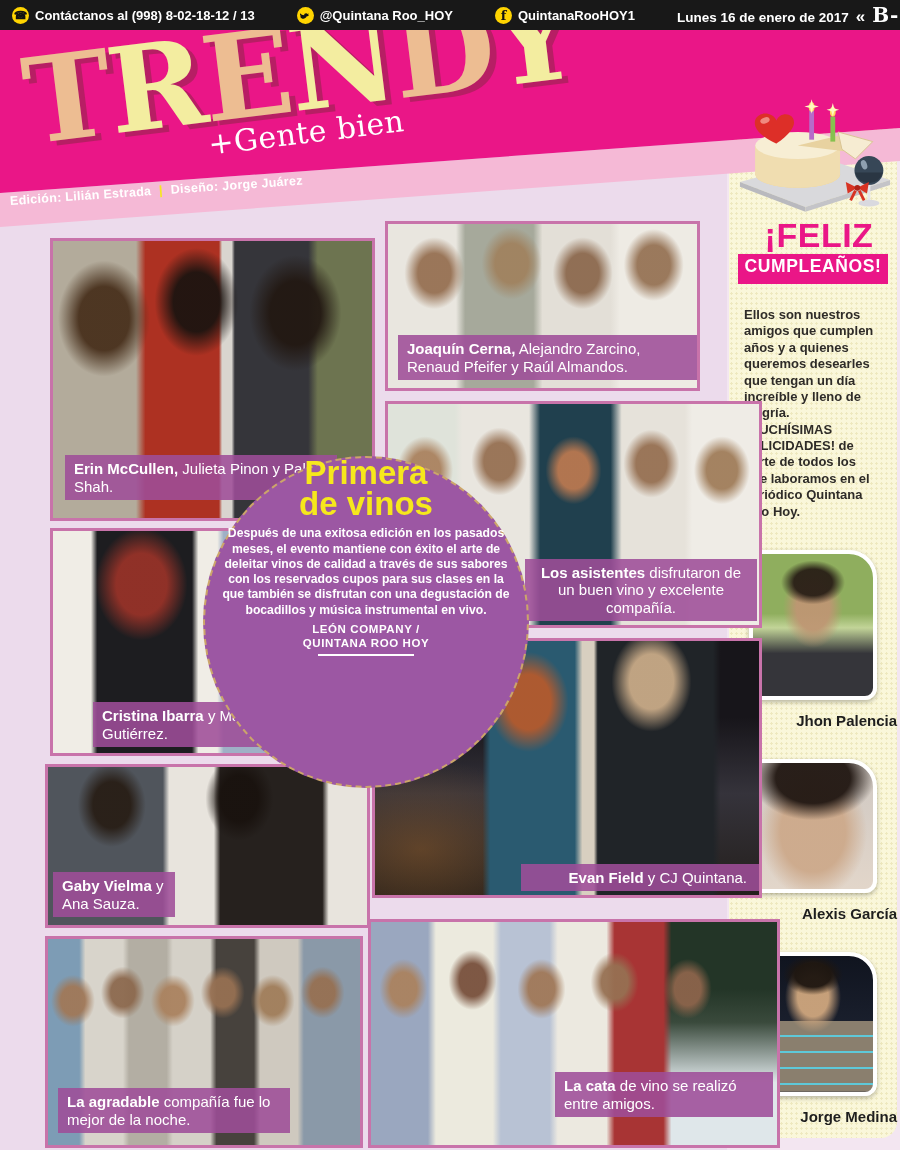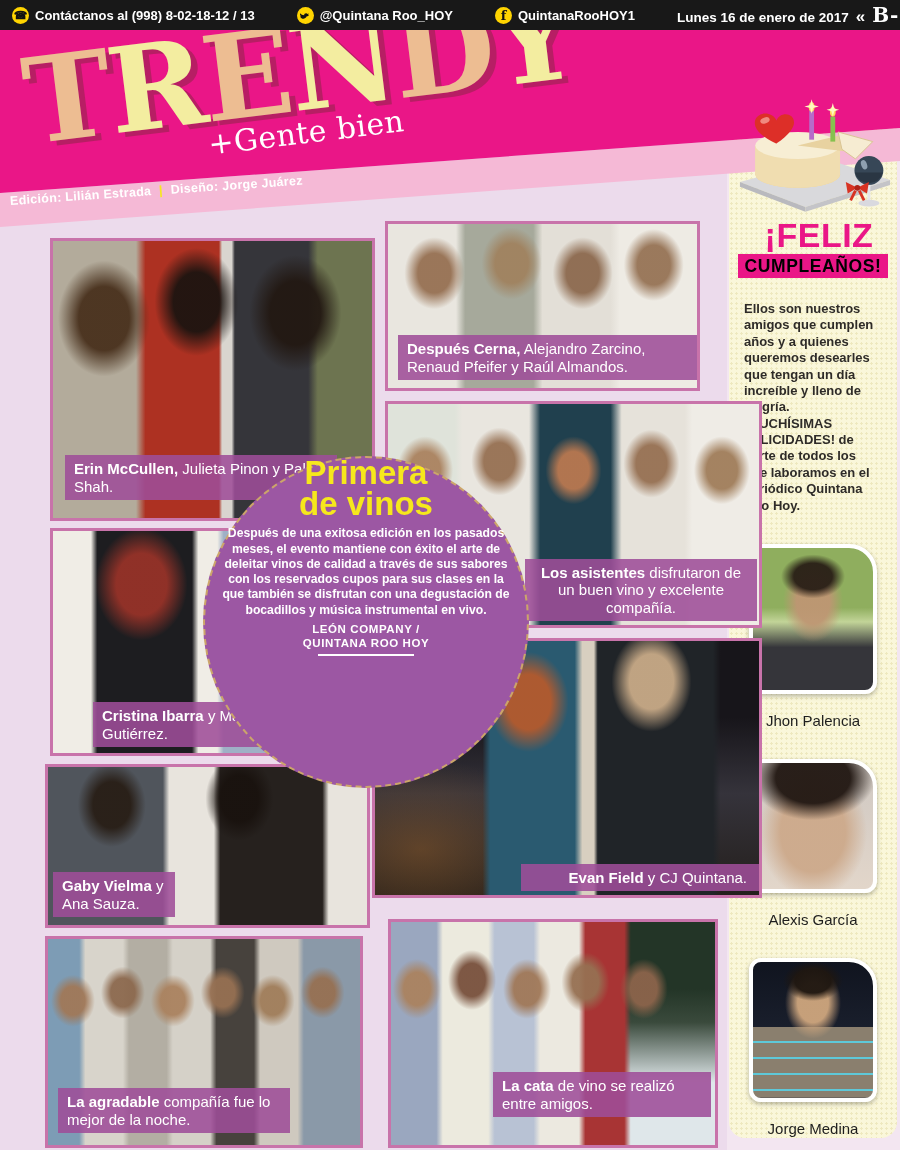--- a/index.html
+++ b/index.html
@@ -123,21 +123,21 @@
       radial-gradient(22px 26px at 40% 30%,rgba(170,130,95,.95) 55%,rgba(170,130,95,0) 100%),
       radial-gradient(22px 26px at 56% 26%,rgba(150,112,82,.95) 55%,rgba(150,112,82,0) 100%),
       radial-gradient(22px 26px at 72% 30%,rgba(160,125,90,.95) 55%,rgba(160,125,90,0) 100%),
       radial-gradient(22px 26px at 88% 26%,rgba(150,112,82,.95) 55%,rgba(150,112,82,0) 100%),
       linear-gradient(90deg,#7d9cb5 0 10%,#d8d4cb 12% 24%,#b3aea3 26% 38%,#d5d1c8 40% 52%,#47423d 54% 66%,#cfc9bf 68% 80%,#8a99a8 82% 100%),
       linear-gradient(180deg,#e9e6df 0 45%,#d9d5cc 100%);
     background-size:100% 100%,100% 100%,100% 100%,100% 100%,100% 100%,100% 100%,100% 62%,100% 100%;
     background-position:0 0,0 0,0 0,0 0,0 0,0 0,bottom,0 0;}
   .cap-agradable{left:10px;bottom:12px;width:232px;}
 
-  .ph-cata{left:348px;top:903px;width:330px;height:229px;
+  .ph-cata{left:328px;top:903px;width:412px;height:229px;
     background:
       radial-gradient(24px 30px at 8% 30%,rgba(170,130,95,.95) 55%,rgba(170,130,95,0) 100%),
       radial-gradient(24px 30px at 25% 26%,rgba(120,80,60,.95) 55%,rgba(120,80,60,0) 100%),
       radial-gradient(24px 30px at 42% 30%,rgba(160,120,88,.95) 55%,rgba(160,120,88,0) 100%),
       radial-gradient(24px 30px at 60% 27%,rgba(150,112,82,.95) 55%,rgba(150,112,82,0) 100%),
       radial-gradient(24px 30px at 78% 30%,rgba(140,100,75,.95) 55%,rgba(140,100,75,0) 100%),
       linear-gradient(90deg,#9aa7bf 2% 14%,#eceade 16% 30%,#b8c2d4 32% 44%,#ece9e0 46% 58%,#a83434 60% 72%,rgba(0,0,0,0) 74%),
       linear-gradient(180deg,#233527 0 30%,#3a4a3c 45%,#dfe7ea 72% 100%);
     background-size:100% 100%,100% 100%,100% 100%,100% 100%,100% 100%,100% 42%,100% 100%;
     background-position:0 0,0 0,0 0,0 0,0 0,0 45%,0 0;}
@@ -153,28 +153,28 @@
   .credit-rule{width:96px;border-bottom:2px solid #fff;margin:3px auto 0;}
 
   
   .sidebar{position:absolute;left:729px;top:106px;width:168px;height:1032px;z-index:1;
     background:var(--sidebar-cream);
     background-image:radial-gradient(rgba(215,205,140,.35) 1px,rgba(0,0,0,0) 1.3px);
     background-size:5px 5px;
     border-radius:6px 6px 16px 16px;box-sizing:border-box;padding-top:112px;}
   .cake{position:absolute;left:738px;top:96px;width:154px;height:122px;z-index:7;}
   .feliz{font-size:34px;font-weight:bold;color:var(--brand-magenta);text-align:center;line-height:1;letter-spacing:.5px;padding-left:12px;}
-  .cumple{display:block;width:fit-content;margin:2px auto 0;background:var(--brand-magenta);color:#000000;
-    font-size:17.5px;font-weight:bold;letter-spacing:.6px;padding:2px 7px 1px;}
+  .cumple{display:block;width:fit-content;margin:2px auto 0;background:var(--brand-magenta);color:#ffffff;
+    font-size:17.5px;font-weight:bold;letter-spacing:.6px;padding:2px 7px 7px;}
   .bd-text{padding:10px 15px 0;font-size:13px;font-weight:bold;color:#2e2b28;line-height:1.26;}
   .person{margin-top:30px;}
   .person:first-of-type{margin-top:14px;}
   .pp{width:120px;border:4px solid #fff;border-radius:12px 28px 12px 12px;margin:0 auto;
     box-shadow:0 2px 5px rgba(0,0,0,.28);background-repeat:no-repeat;background-size:100% 100%;}
-  .pname{margin-top:18px;text-align:center;font-size:15px;font-weight:normal;color:#1e1e1e;}
+  .pname{margin-top:12px;text-align:right;font-size:15px;font-weight:bold;color:#1e1e1e;}
   .pp-jhon{height:142px;background:
       radial-gradient(32px 22px at 50% 20%,rgba(40,30,22,.95) 60%,rgba(40,30,22,0) 100%),
       radial-gradient(30px 40px at 50% 38%,rgba(190,150,115,.95) 55%,rgba(190,150,115,0) 100%),
       linear-gradient(180deg,#8fae5e 0 42%,#c2d498 52%,#35353a 70% 100%);}
   .pp-alexis{height:126px;background:
       radial-gradient(62px 42px at 50% 12%,rgba(35,25,20,.97) 60%,rgba(35,25,20,0) 100%),
       radial-gradient(54px 66px at 50% 55%,rgba(205,170,140,.97) 60%,rgba(205,170,140,0) 100%),
       linear-gradient(180deg,#cfc8c2,#e2d6ca);}
   .pp-jorge{height:136px;background:
       radial-gradient(30px 20px at 50% 14%,rgba(30,22,16,.96) 60%,rgba(30,22,16,0) 100%),
@@ -233,21 +233,21 @@
     <span>Edición: Lilián Estrada</span>
     <span class="sep">|</span>
     <span>Diseño: Jorge Juárez</span>
   </div>
 
   <figure class="photo ph-erin">
     <figcaption class="cap cap-erin"><b>Erin McCullen,</b><span> Julieta Pinon y Palak Shah.</span></figcaption>
   </figure>
 
   <figure class="photo ph-joaquin">
-    <figcaption class="cap cap-joaquin"><b>Después Cerna,</b><span> Alejandro Zarcino, Renaud Pfeifer y Raúl Almandos.</span></figcaption>
+    <figcaption class="cap cap-joaquin"><b>Joaquín Cerna,</b><span> Alejandro Zarcino, Renaud Pfeifer y Raúl Almandos.</span></figcaption>
   </figure>
 
   <figure class="photo ph-asistentes">
     <figcaption class="cap cap-asistentes"><b>Los asistentes</b><span> disfrutaron de un buen vino y excelente compañía.</span></figcaption>
   </figure>
 
   <figure class="photo ph-cristina">
     <figcaption class="cap cap-cristina"><b>Cristina Ibarra</b><span> y Manuel Gutiérrez.</span></figcaption>
   </figure>
 

